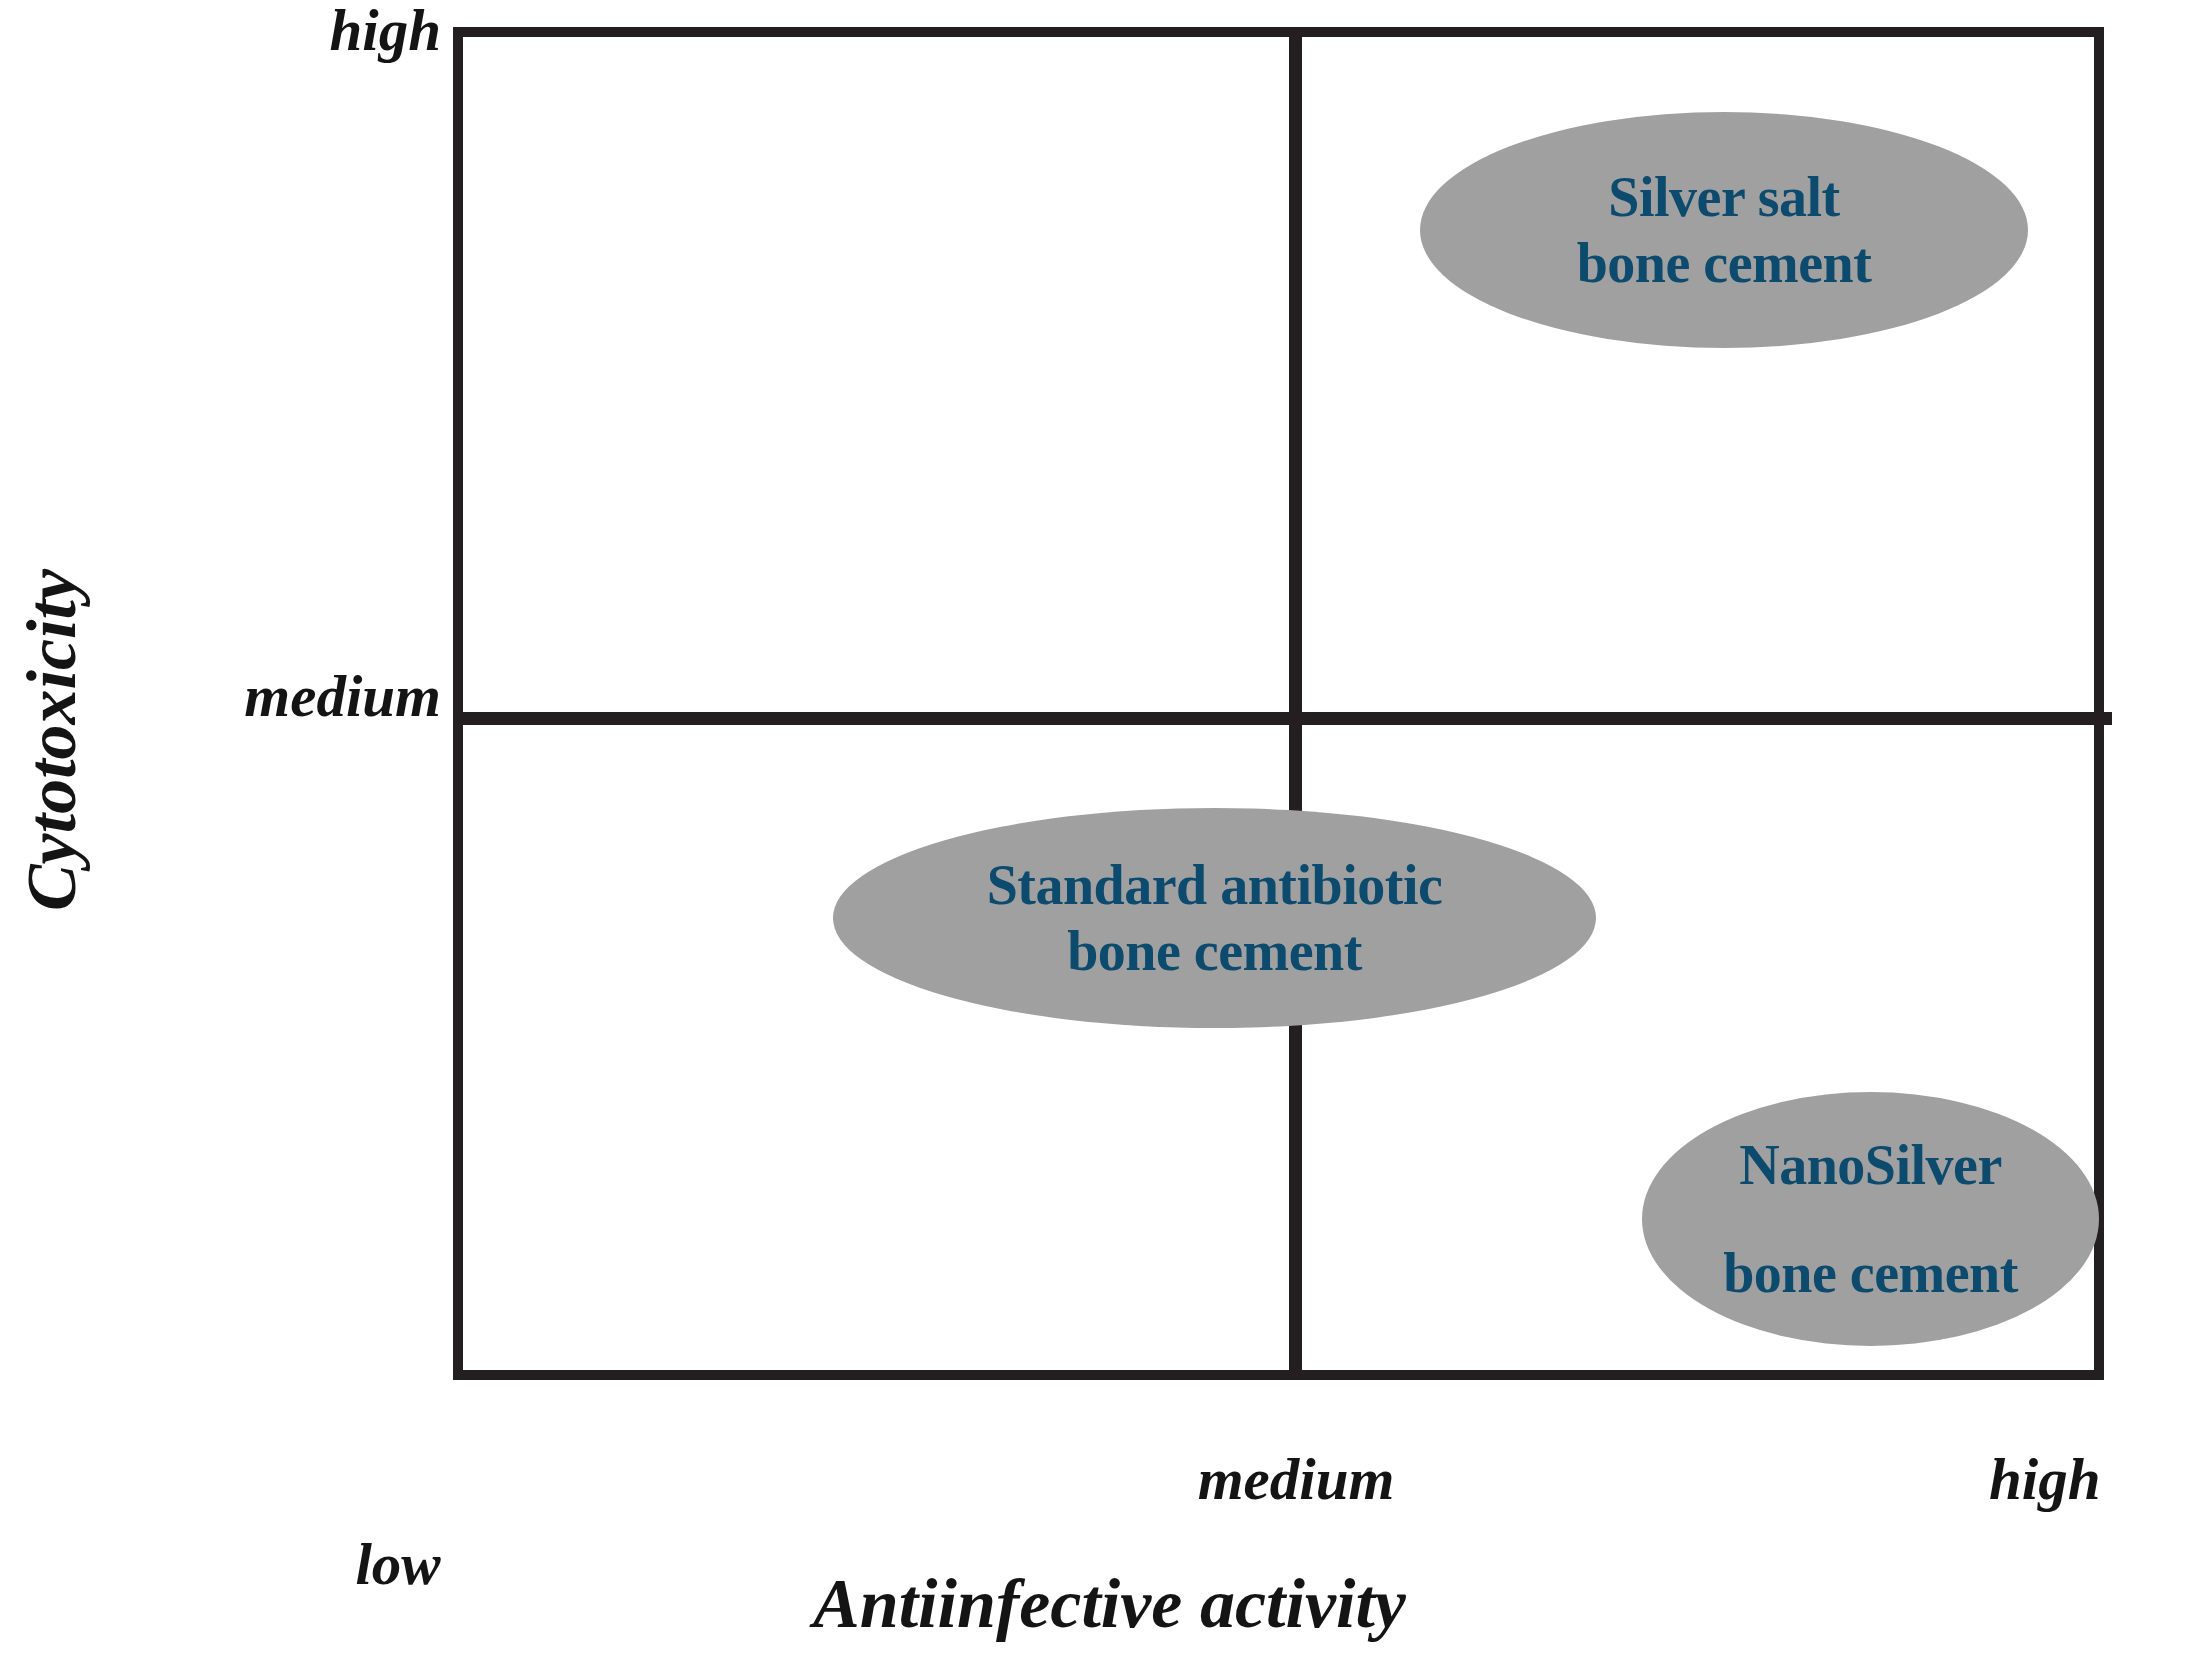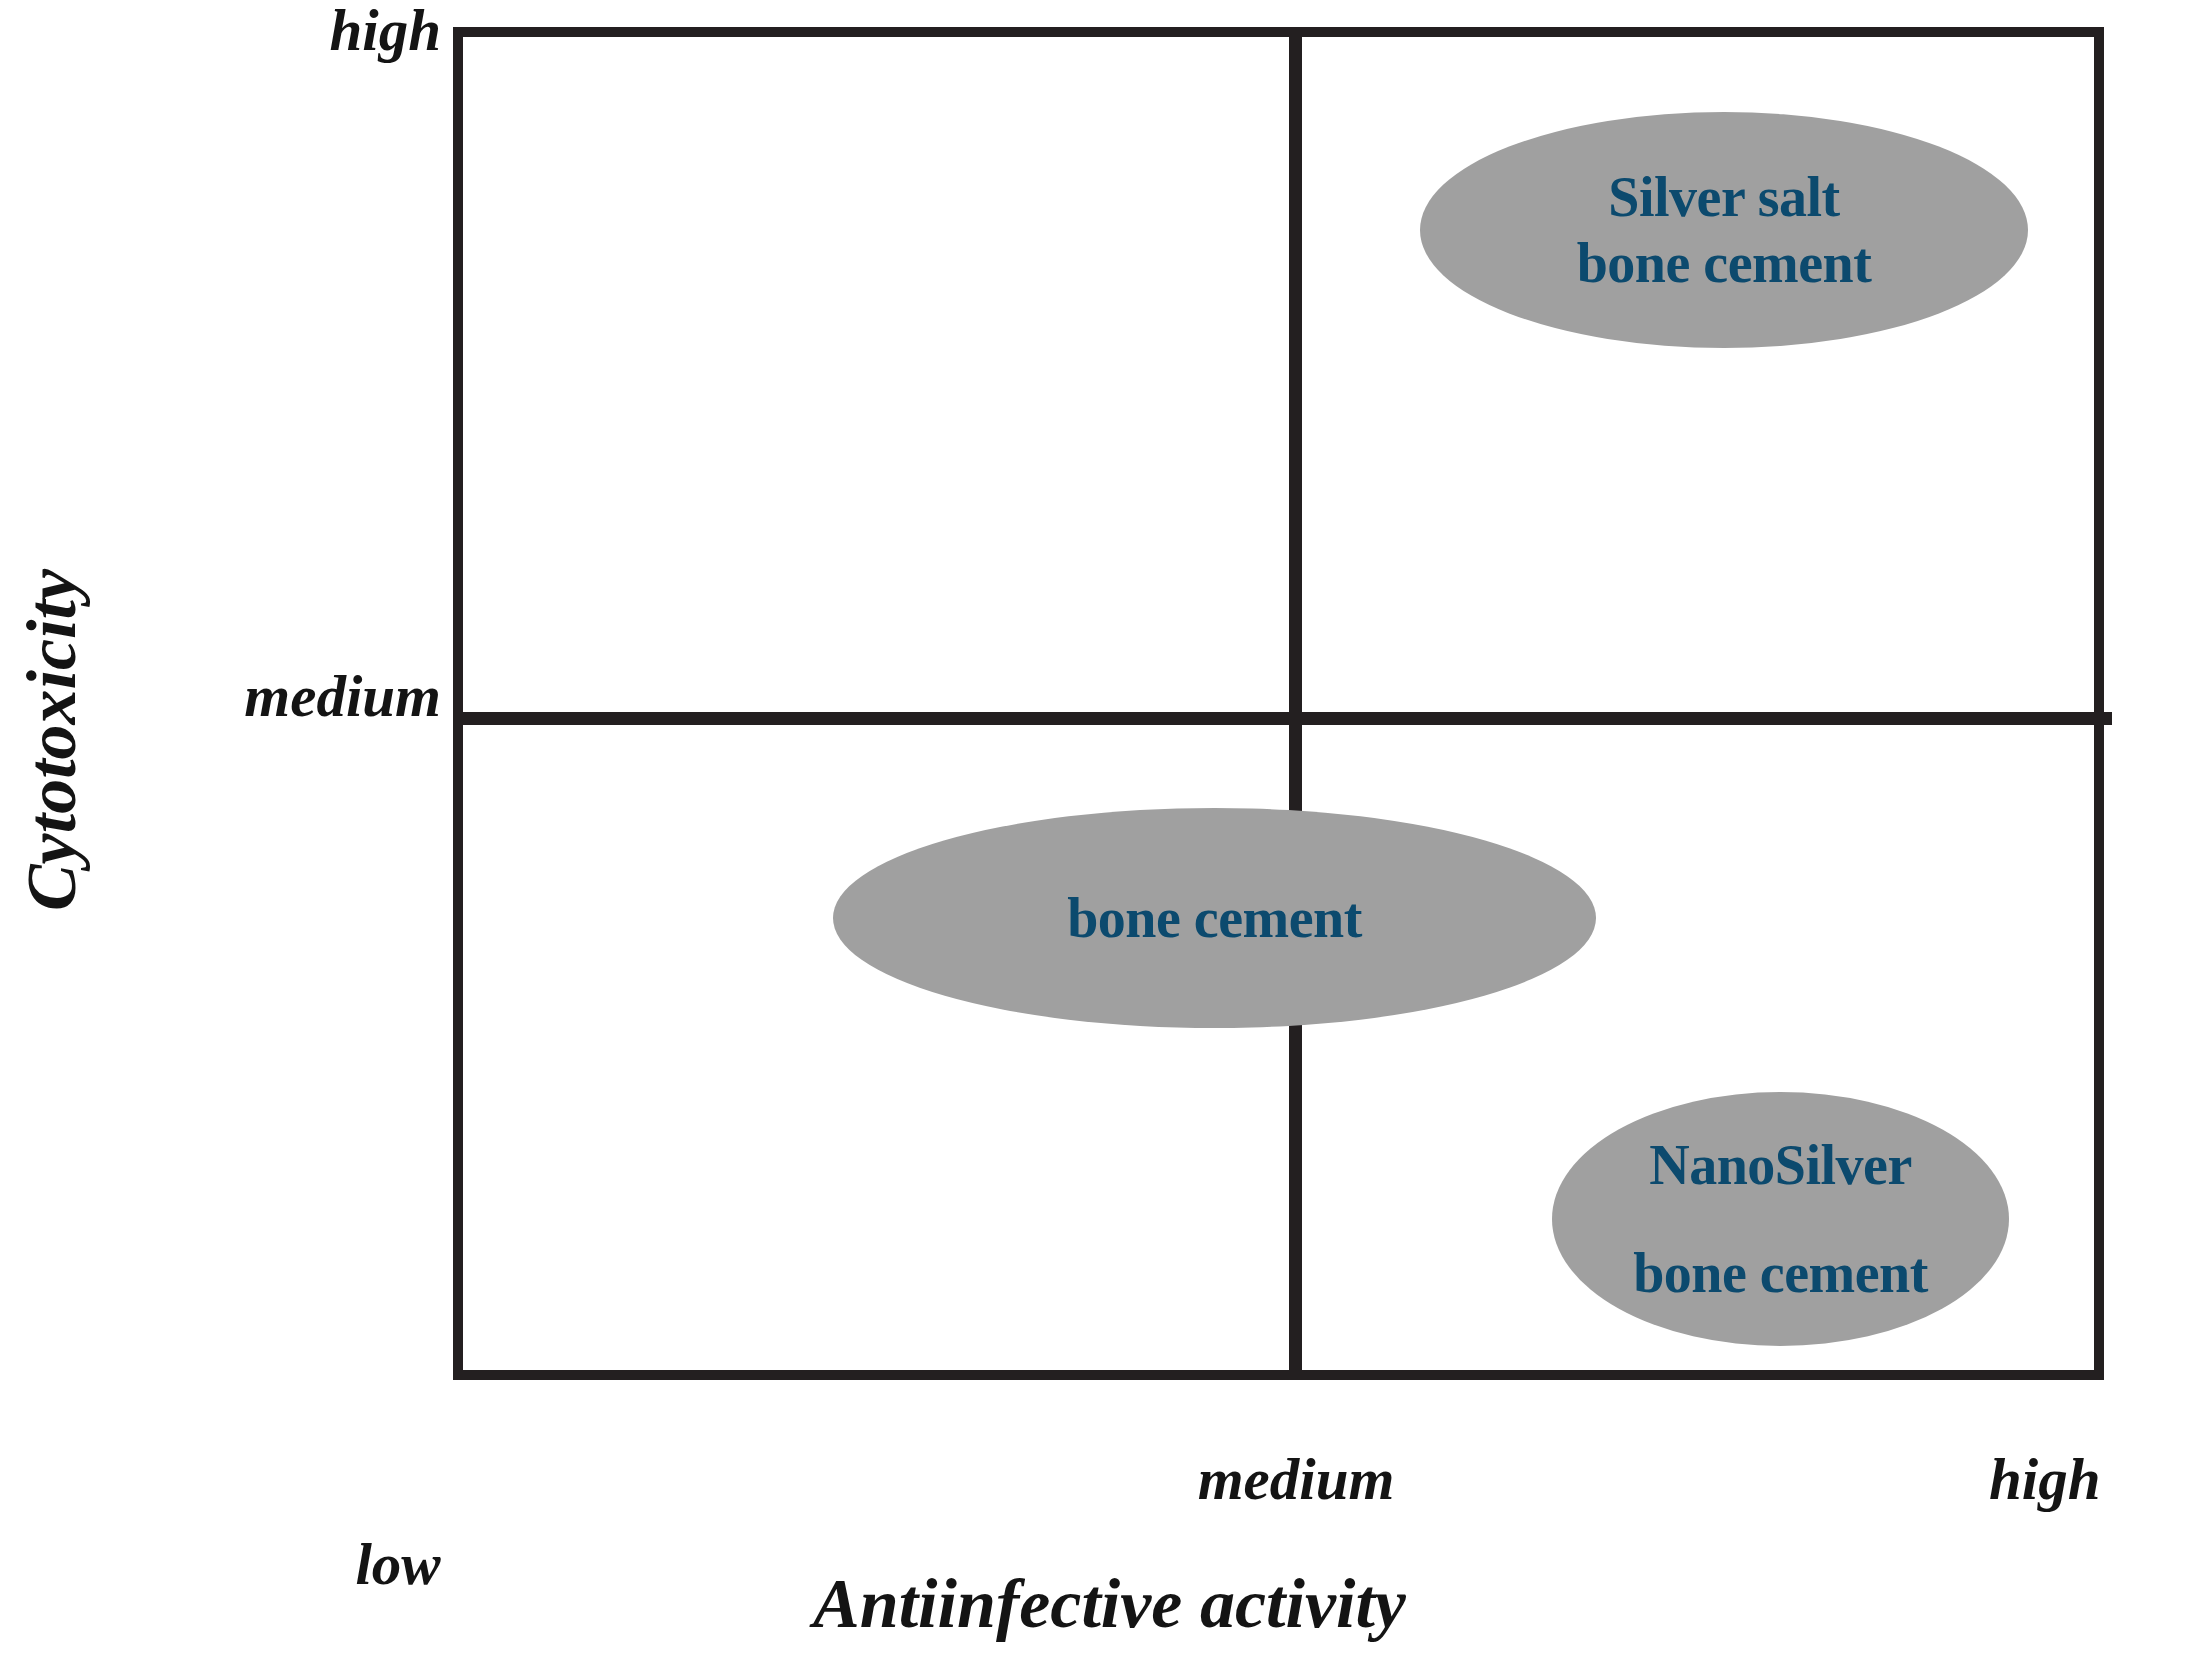--- a/index.html
+++ b/index.html
@@ -79,21 +79,21 @@
   }
   #bubble-standard-antibiotic {
     left: 833px;
     top: 808px;
     width: 763px;
     height: 220px;
     font-size: 56px;
     z-index: 1;
   }
   #bubble-nanosilver {
-    left: 1552px;
+    left: 1642px;
     top: 1092px;
     width: 457px;
     height: 254px;
     font-size: 56px;
     gap: 42px;
   }
 
   
   .axis-label {
     position: absolute;
@@ -156,20 +156,21 @@
 
   <div class="divider-vertical"></div>
   <div class="divider-horizontal"></div>
 
   <div class="bubble" id="bubble-silver-salt">
     <span>Silver salt</span>
     <span>bone cement</span>
   </div>
 
   <div class="bubble" id="bubble-standard-antibiotic">
+    <span>Standard antibiotic</span>
     <span>bone cement</span>
   </div>
 
   <div class="bubble" id="bubble-nanosilver">
     <span>NanoSilver</span>
     <span>bone cement</span>
   </div>
 
   <div class="axis-label ytick" id="ytick-high">high</div>
   <div class="axis-label ytick" id="ytick-medium">medium</div>

